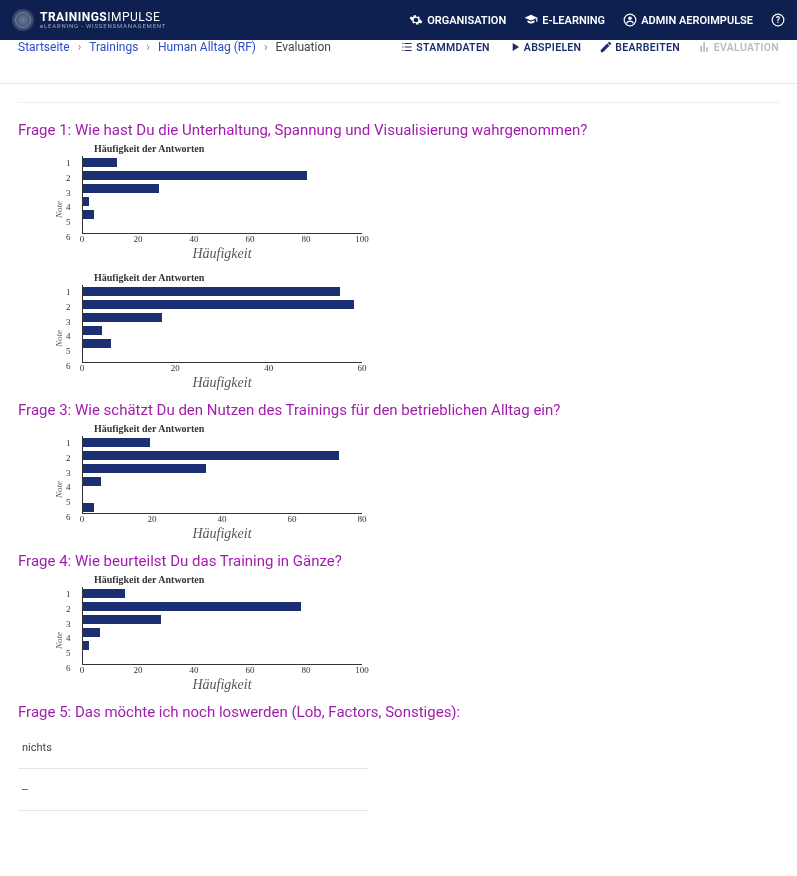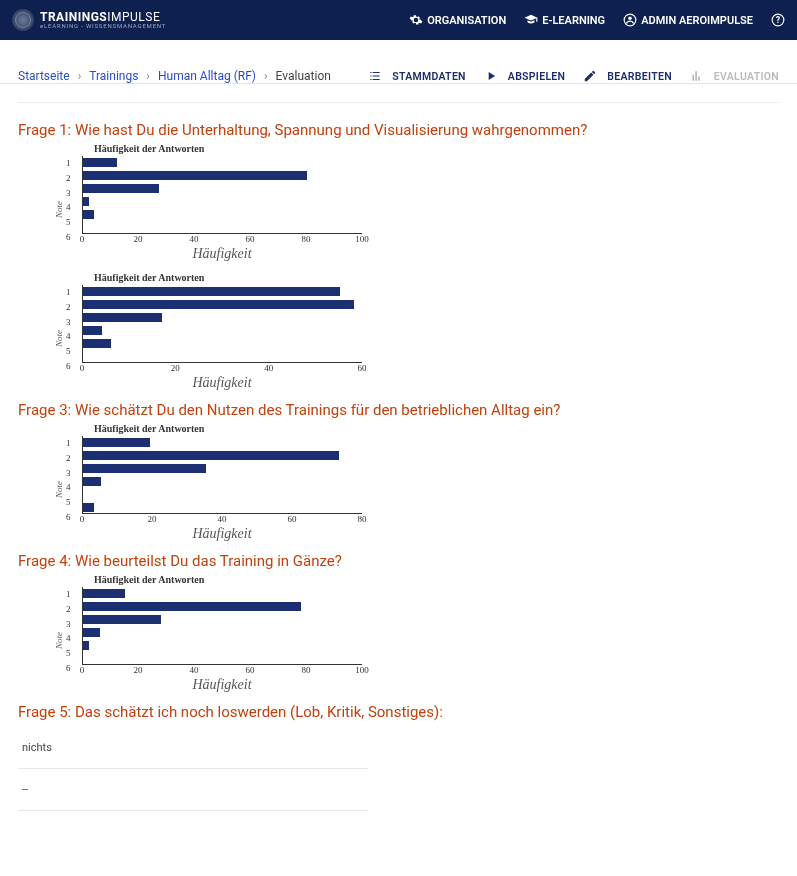--- a/index.html
+++ b/index.html
@@ -10,32 +10,32 @@
   .logo-swirl::after { content:""; position:absolute; inset:3px; border:1px solid rgba(255,255,255,0.25); border-radius:50%; }
   .logo-text { display:flex; flex-direction:column; line-height:1; }
   .logo-text .l1 { font-size: 12px; letter-spacing: 0.5px; }
   .logo-text .l1 b { font-weight:700; }
   .logo-text .l2 { font-size: 6px; color: #9aa6c0; letter-spacing: 0.8px; }
   .topnav { display:flex; align-items:center; gap:18px; font-size: 11px; font-weight:600; }
   .topnav .item { display:flex; align-items:center; gap:4px; cursor:pointer; }
   .ico { width:14px; height:14px; display:inline-flex; }
   .ico svg { width:100%; height:100%; }
 
-  .secondbar { height:44px; display:flex; align-items:flex-end; justify-content:space-between; padding:0 18px; border-bottom:1px solid #e5e5e5; font-size:12px; }
+  .secondbar { height:44px; display:flex; align-items:flex-start; justify-content:space-between; padding:0 18px; border-bottom:1px solid #e5e5e5; font-size:12px; }
   .breadcrumb { display:flex; gap:6px; align-items:center; color:#444; }
   .breadcrumb a { color:#2a4cc7; text-decoration:none; cursor:pointer; }
   .breadcrumb .sep { color:#888; padding:0 2px;}
   .actions { display:flex; gap:18px; align-items:center; }
-  .actions .act { display:flex; align-items:center; gap:10px; font-size:10.5px; font-weight:600; color:#1a2d6d; cursor:pointer; letter-spacing:0.3px;}
+  .actions .act { display:flex; align-items:center; gap:2px; font-size:10.5px; font-weight:600; color:#1a2d6d; cursor:pointer; letter-spacing:0.3px;}
   .actions .act.disabled { color:#bbb; cursor:default; }
 
   main { padding: 14px 18px 30px 18px; }
   h1.page-title { font-size: 22px; font-weight:400; color:#333; margin: 8px 0 8px 0; }
   hr.sep { border:none; border-top:1px solid #eee; margin: 4px 0 18px 0; }
-  .question { font-size:15px; color:#c2410c; margin: 6px 0 4px 0; font-weight:400; }
+  .question { font-size:15px; color:#a21caf; margin: 6px 0 4px 0; font-weight:400; }
 
   .chart-block { position:relative; margin: 2px 0 10px 36px; font-family: Liberation Serif, serif; }
   .chart-title { font-size:10px; font-weight:700; color:#333; margin-left: 40px; margin-bottom:2px;}
   .chart-body { display:flex; align-items:flex-start; }
   .chart-ylabel { font-size:9px; font-style:italic; color:#555; writing-mode: vertical-rl; transform: rotate(180deg); align-self:center; margin-right:4px;}
   .bars-wrap { position:relative; }
   .yaxis { position:absolute; left:-2px; top:0; bottom:18px; display:flex; flex-direction:column; justify-content:space-around; align-items:flex-end; font-size:9px; color:#333; }
   .plot { position:relative; height:78px; border-left:1px solid #333; border-bottom:1px solid #333; margin-left:14px; width:280px;}
   .plot .bar { position:absolute; left:0; height:9px; background:#1c2f73; }
   .xaxis { display:flex; font-size:9px; color:#333; margin-left:14px; position:relative; height:12px;}
@@ -271,18 +271,18 @@
               <span style="left: 168px;">60</span>
               <span style="left: 224px;">80</span>
               <span style="left: 280px;">100</span>
             </div>
             <div class="chart-xlabel">Häufigkeit</div>
           </div>
         </div>
       </div>
     </div>
 
-  <div class="question">Frage 5: Das schätzt ich noch loswerden (Lob, Kritik, Sonstiges):</div>
+  <div class="question">Frage 5: Das möchte ich noch loswerden (Lob, Factors, Sonstiges):</div>
   <div class="comments">
     <div class="comment">nichts</div>
     <div class="comment">--</div>
   </div>
 </main>
 
 </body></html>

